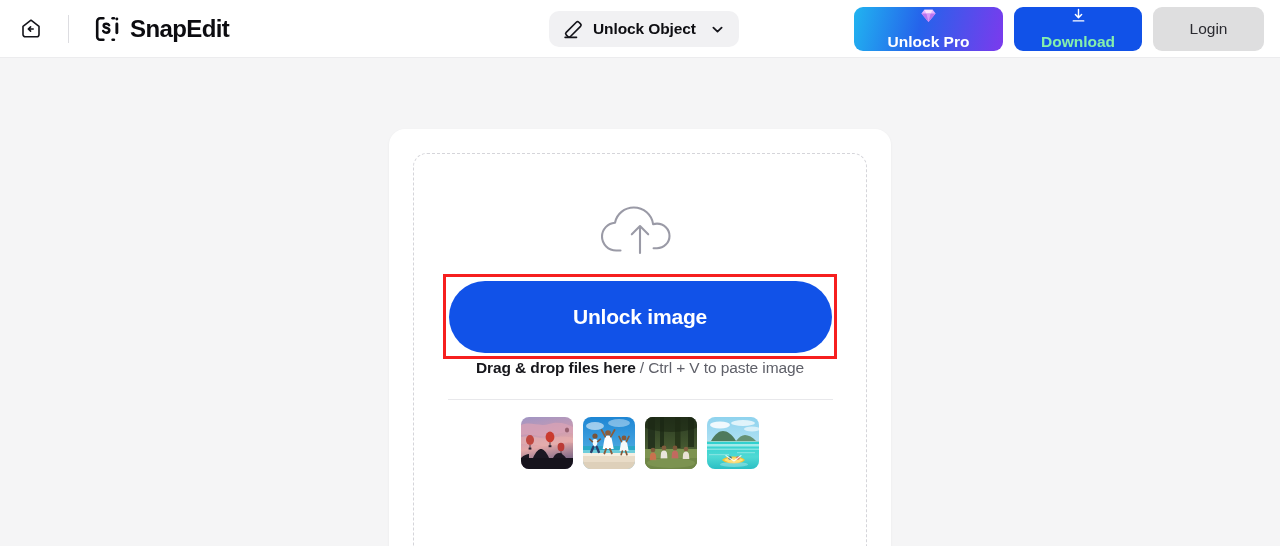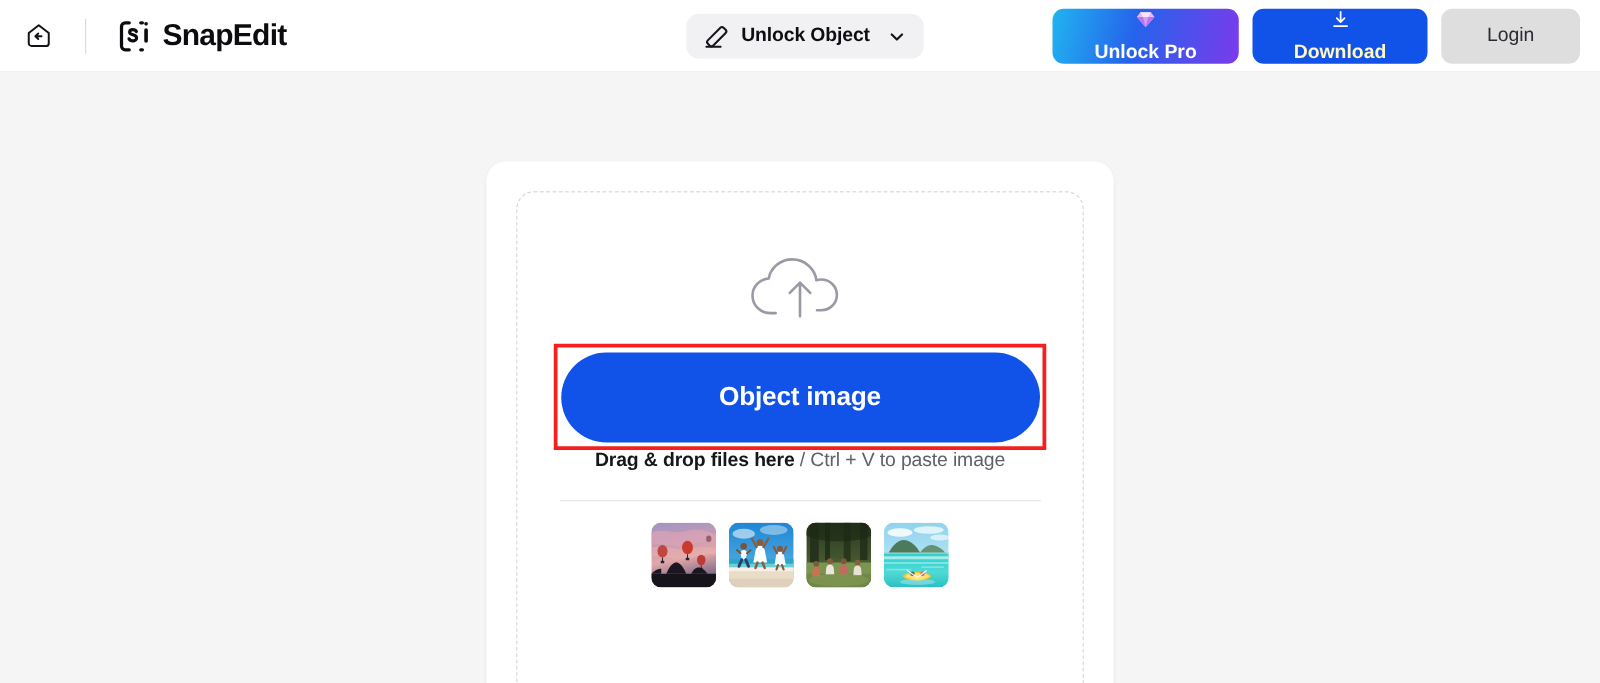--- a/index.html
+++ b/index.html
@@ -113,23 +113,23 @@
 
   .btn-pro {
     width: 149px;
     background: linear-gradient(103deg, #21b4f0 0%, #2563eb 44%, #7c3aed 100%);
     color: #ffffff;
     font-size: 15.5px;
     font-weight: bold;
   }
 
   .btn-download {
-    width: 140px;
+    width: 128px;
     background: #1152e8;
-    color: #fef9c3;
+    color: #86efac;
     font-size: 15.5px;
     font-weight: bold;
   }
 
   .btn-login {
     width: 111px;
     background: #dededf;
     color: #2a2a30;
     font-size: 15.5px;
     font-weight: normal;
@@ -317,21 +317,21 @@
     <div class="dropzone">
 
       <span class="cloud-icon">
         <svg width="84" height="58" viewBox="0 0 84 58" fill="none">
           <path d="M22.5 50.5h-4.3C10.4 50.5 4 44.3 4 36.6c0-7.3 5.7-13.3 13-13.8C18.6 14.1 26.4 7.5 35.8 7.5c9.9 0 18.1 7.3 19.3 16.7 1.2-.4 2.5-.6 3.9-.6 6.9 0 12.5 5.5 12.5 12.3s-5.6 12.3-12.5 12.3h-3.4" stroke="#9a9aa6" stroke-width="2.1" stroke-linecap="round" stroke-linejoin="round"></path>
           <path d="M42 53V26.5M33.8 34.3 42 26.1l8.2 8.2" stroke="#9a9aa6" stroke-width="2.1" stroke-linecap="round" stroke-linejoin="round"></path>
         </svg>
       </span>
 
       <div class="upload-wrap">
-        <button class="upload-btn">Object image</button>
+        <button class="upload-btn">Unlock image</button>
         <div class="annot-box"></div>
       </div>
 
       <div class="drag-line">
         <span class="drag-strong">Drag &amp; drop files here</span><span> / Ctrl + V to paste image</span>
       </div>
 
       <div class="divider"></div>
 
 

